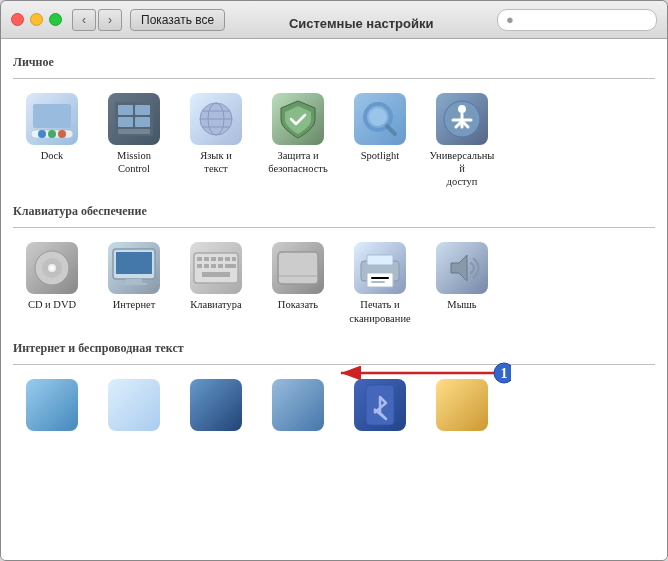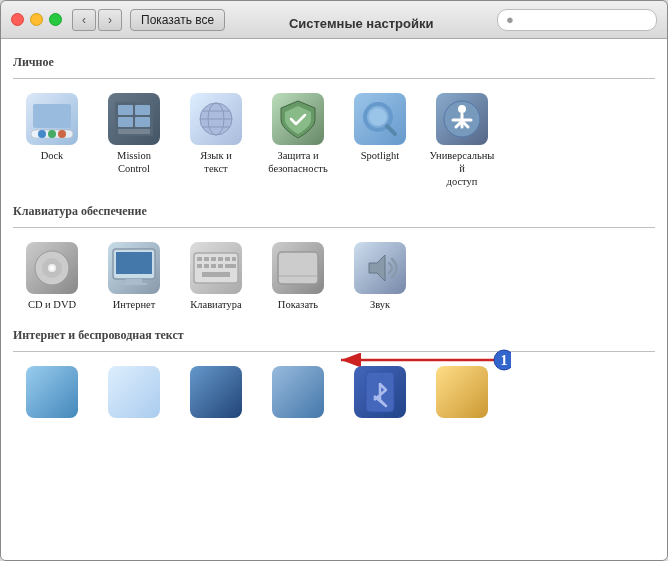--- a/index.html
+++ b/index.html
@@ -361,30 +361,42 @@
       <div class="icon-item">
         <div class="icon-box icon-trackpad">
           <svg width="44" height="36" viewBox="0 0 44 36">
               <rect x="2" y="2" width="40" height="32" rx="4" fill="#cccccc" stroke="#999" stroke-width="1.5"></rect>
               <line x1="2" y1="26" x2="42" y2="26" stroke="#aaa" stroke-width="1"></line>
             </svg>
         </div>
         <div class="icon-label">Показать</div>
       </div>
 
+      <div class="icon-item">
+        <div class="icon-box icon-print">
+          <svg width="46" height="42" viewBox="0 0 46 42">
+              <rect x="4" y="14" width="38" height="20" rx="3" fill="#aabbcc" stroke="#8899aa" stroke-width="1"></rect>
+              <rect x="10" y="8" width="26" height="10" rx="1" fill="#ddeeff" stroke="#aabbcc" stroke-width="1"></rect>
+              <rect x="10" y="26" width="26" height="14" rx="1" fill="#ffffff" stroke="#aabbcc" stroke-width="1"></rect>
+              <rect x="14" y="30" width="18" height="2" rx="1" fill="#aabb cc"></rect>
+              <rect x="14" y="34" width="14" height="2" rx="1" fill="#aabbcc"></rect>
+            </svg>
+        </div>
+        <div class="icon-label">Печать и<br>сканирование</div>
+      </div>
 
       <div class="icon-item">
         <div class="icon-box icon-sound">
           <svg width="42" height="42" viewBox="0 0 42 42">
               <polygon points="10,16 10,26 18,26 26,34 26,8 18,16" fill="#8899aa" stroke="#667788" stroke-width="1"></polygon>
               <path d="M30,16 Q36,21 30,26" fill="none" stroke="#8899aa" stroke-width="2.5" stroke-linecap="round"></path>
               <path d="M33,12 Q42,21 33,30" fill="none" stroke="#8899aa" stroke-width="2.5" stroke-linecap="round"></path>
             </svg>
         </div>
-        <div class="icon-label">Звук</div>
+        <div class="icon-label">Мышь</div>
       </div>
     </div>
 
     <div class="section-header">Интернет и беспроводная текст</div>
     <hr class="section-divider">
     <div class="items-grid" style="position:relative;">
 
       <div class="icon-item">
         <div class="icon-box icon-icloud">
           

